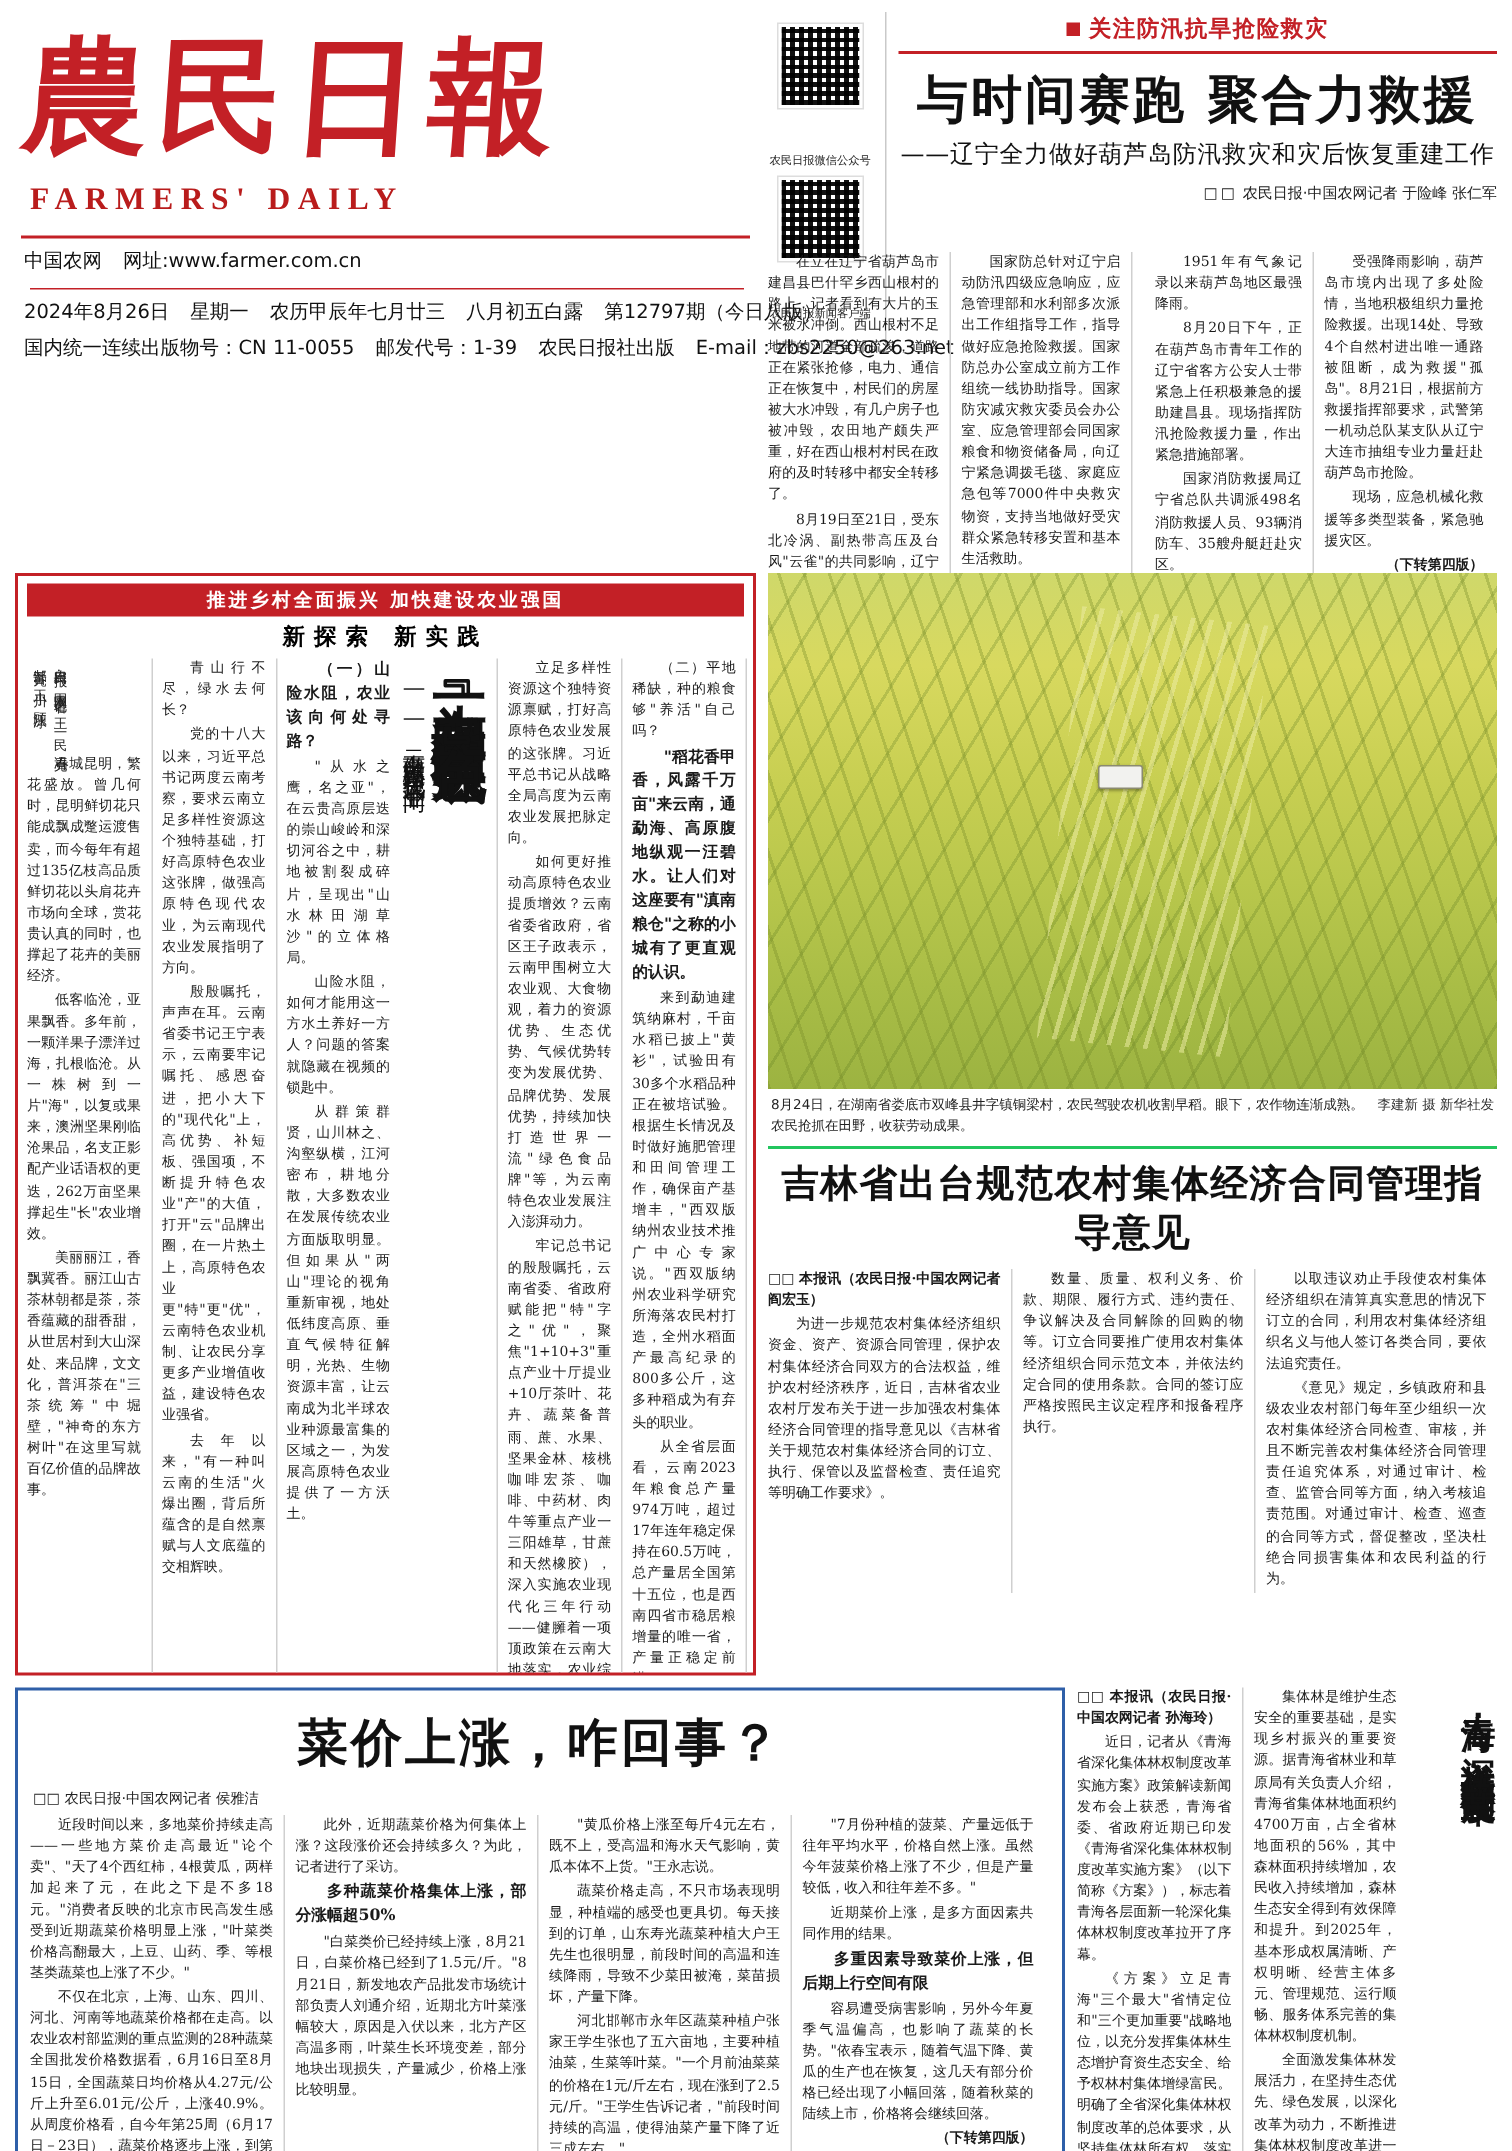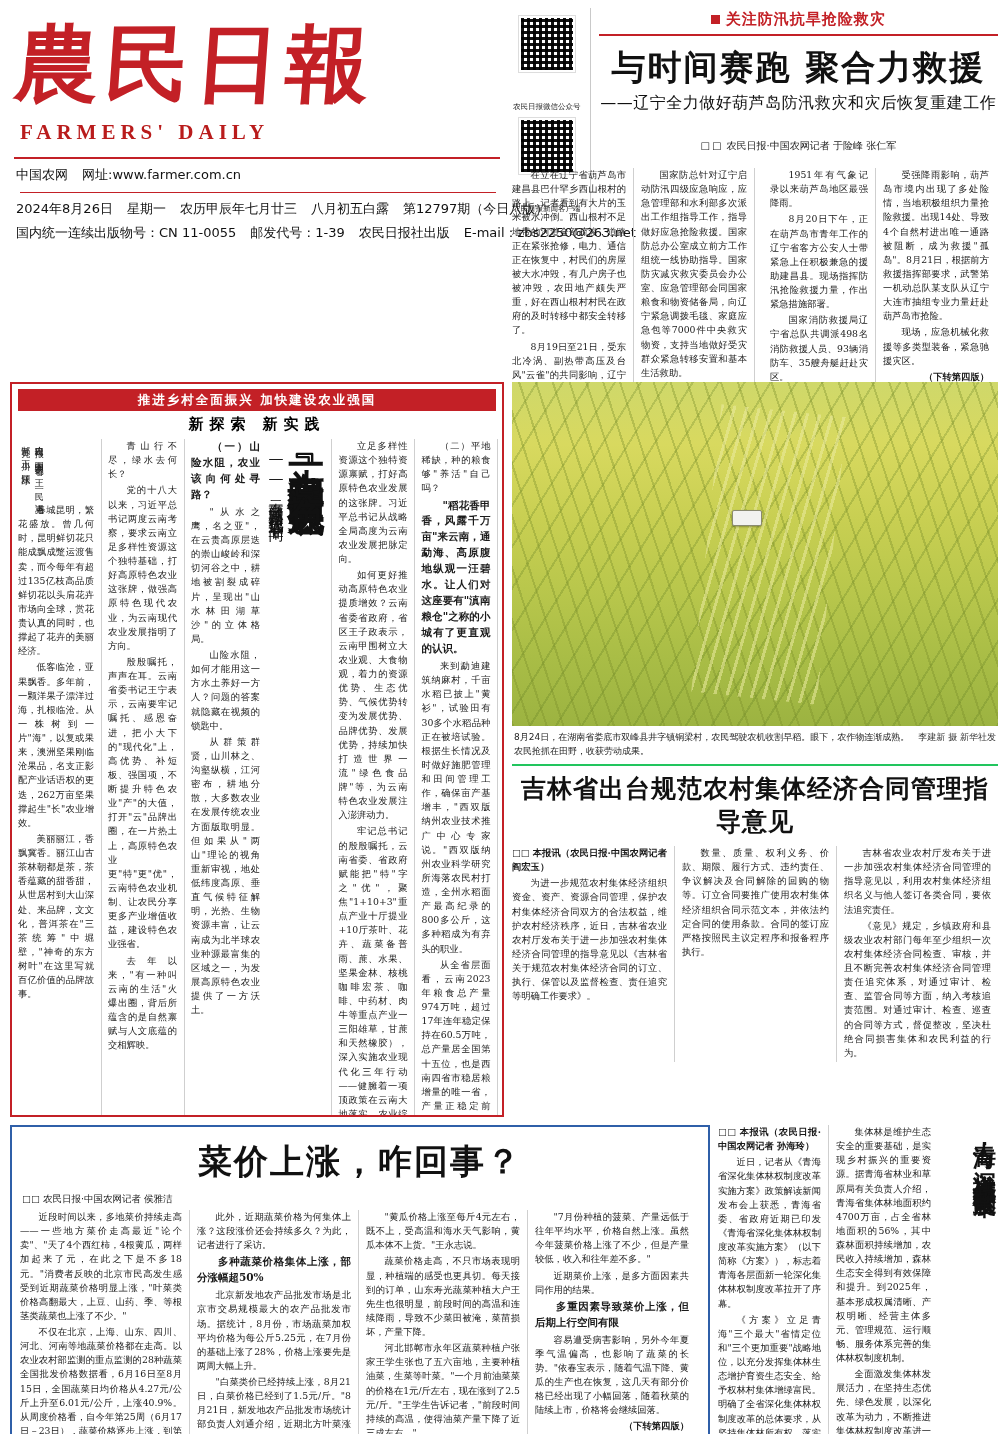--- a/index.html
+++ b/index.html
@@ -108,25 +108,24 @@
     line-height: 1.15;
   }
   .lead-sub {
     font-size: 16px;
     text-align: center;
     letter-spacing: 0.5px;
     padding-bottom: 8px;
   }
   .lead-byline {
     font-size: 10px;
-    text-align: center;
+    text-align: right;
     color: #222;
     line-height: 1.6;
     padding-bottom: 6px;
-    margin-top: 16px;
   }
   .lead-byline .tag { letter-spacing: 2px; }
 
   
   .vcols { display: flex; gap: 7px; }
   .vcol {
     font-size: 9.3px;
     line-height: 1.52;
     text-align: justify;
     color: #1a1a1a;
@@ -432,21 +431,21 @@
           <p style="text-indent:0;">
             <span>□□</span>
             <b>本报讯（农民日报·中国农网记者 阎宏玉）</b>
           </p>
           <p>为进一步规范农村集体经济组织资金、资产、资源合同管理，保护农村集体经济合同双方的合法权益，维护农村经济秩序，近日，吉林省农业农村厅发布关于进一步加强农村集体经济合同管理的指导意见以《吉林省关于规范农村集体经济合同的订立、执行、保管以及监督检查、责任追究等明确工作要求》。</p>
         </div>
         <div class="vcol vsep" style="width:155px; padding-left:7px;">
           <p>数量、质量、权利义务、价款、期限、履行方式、违约责任、争议解决及合同解除的回购的物等。订立合同要推广使用农村集体经济组织合同示范文本，并依法约定合同的使用条款。合同的签订应严格按照民主议定程序和报备程序执行。</p>
         </div>
         <div class="vcol vsep" style="width:155px; padding-left:7px;">
-          <p>吉林省农业农村厅发布关于进一步加强农村集体经济合同管理的指导意见以，利用农村集体经济组织名义与他人签订各类合同，要依法追究责任。</p>
+          <p>以取违议劝止手段使农村集体经济组织在清算真实意思的情况下订立的合同，利用农村集体经济组织名义与他人签订各类合同，要依法追究责任。</p>
           <p>《意见》规定，乡镇政府和县级农业农村部门每年至少组织一次农村集体经济合同检查、审核，并且不断完善农村集体经济合同管理责任追究体系，对通过审计、检查、监管合同等方面，纳入考核追责范围。对通过审计、检查、巡查的合同等方式，督促整改，坚决杜绝合同损害集体和农民利益的行为。</p>
         </div>
       </div>
     </div>
   </div>
 
   <div class="bottom-wrap">
 
     <div class="bottom-left">
       <div class="bl-head">菜价上涨，咋回事？</div>
@@ -455,21 +454,20 @@
         <span>农民日报·中国农网记者 侯雅洁</span>
       </div>
       <div class="vcols">
         <div class="vcol" style="width:162px;">
           <p>近段时间以来，多地菜价持续走高——一些地方菜价走高最近"论个卖"、"天了4个西红柿，4根黄瓜，两样加起来了元，在此之下是不多18元。"消费者反映的北京市民高发生感受到近期蔬菜价格明显上涨，"叶菜类价格高翻最大，上豆、山药、季、等根茎类蔬菜也上涨了不少。"</p>
           <p>不仅在北京，上海、山东、四川、河北、河南等地蔬菜价格都在走高。以农业农村部监测的重点监测的28种蔬菜全国批发价格数据看，6月16日至8月15日，全国蔬菜日均价格从4.27元/公斤上升至6.01元/公斤，上涨40.9%。从周度价格看，自今年第25周（6月17日－23日），蔬菜价格逐步上涨，到第30周（7月22日—28日）达到4.91元/公斤，为近十年同期最高点，第32周（8月5日—11日）达到5.55元/公斤，比近十年同期均价提高26.8%。</p>
         </div>
         <div class="vcol vsep" style="width:162px; padding-left:7px;">
           <p>此外，近期蔬菜价格为何集体上涨？这段涨价还会持续多久？为此，记者进行了采访。</p>
           <p class="subhd">多种蔬菜价格集体上涨，部分涨幅超50%</p>
-          <p>北京新发地农产品批发市场是北京市交易规模最大的农产品批发市场。据统计，8月份，市场蔬菜加权平均价格为每公斤5.25元，在7月份的基础上涨了28%，价格上涨要先是两周大幅上升。</p>
           <p>"白菜类价已经持续上涨，8月21日，白菜价格已经到了1.5元/斤。"8月21日，新发地农产品批发市场统计部负责人刘通介绍，近期北方叶菜涨幅较大，原因是入伏以来，北方产区高温多雨，叶菜生长环境变差，部分地块出现损失，产量减少，价格上涨比较明显。</p>
         </div>
         <div class="vcol vsep" style="width:162px; padding-left:7px;">
           <p>"黄瓜价格上涨至每斤4元左右，既不上，受高温和海水天气影响，黄瓜本体不上货。"王永志说。</p>
           <p>蔬菜价格走高，不只市场表现明显，种植端的感受也更具切。每天接到的订单，山东寿光蔬菜种植大户王先生也很明显，前段时间的高温和连续降雨，导致不少菜田被淹，菜苗损坏，产量下降。</p>
           <p>河北邯郸市永年区蔬菜种植户张家王学生张也了五六亩地，主要种植油菜，生菜等叶菜。"一个月前油菜菜的价格在1元/斤左右，现在涨到了2.5元/斤。"王学生告诉记者，"前段时间持续的高温，使得油菜产量下降了近三成左右。"</p>
         </div>
         <div class="vcol vsep" style="width:162px; padding-left:7px;">
           <p>"7月份种植的菠菜、产量远低于往年平均水平，价格自然上涨。虽然今年菠菜价格上涨了不少，但是产量较低，收入和往年差不多。"</p>
           <p>近期菜价上涨，是多方面因素共同作用的结果。</p>

